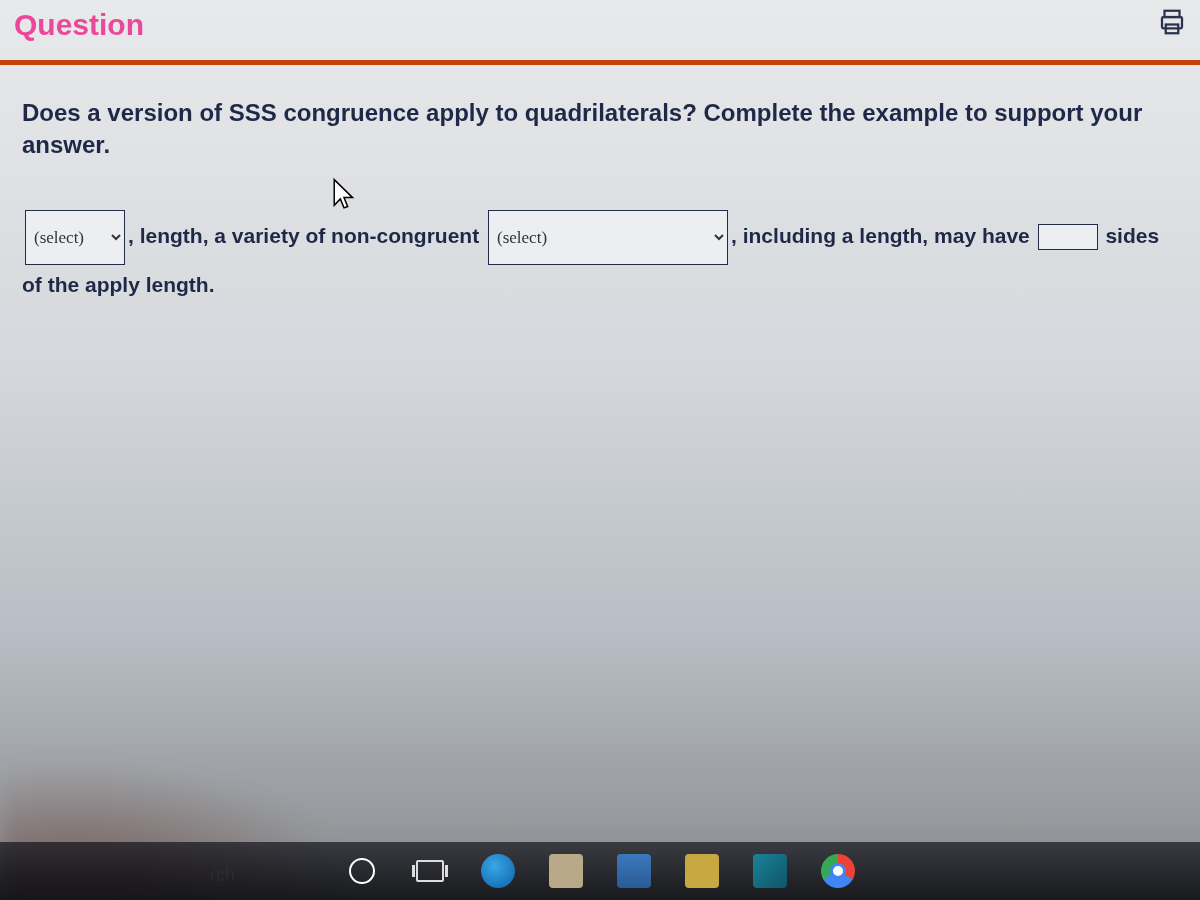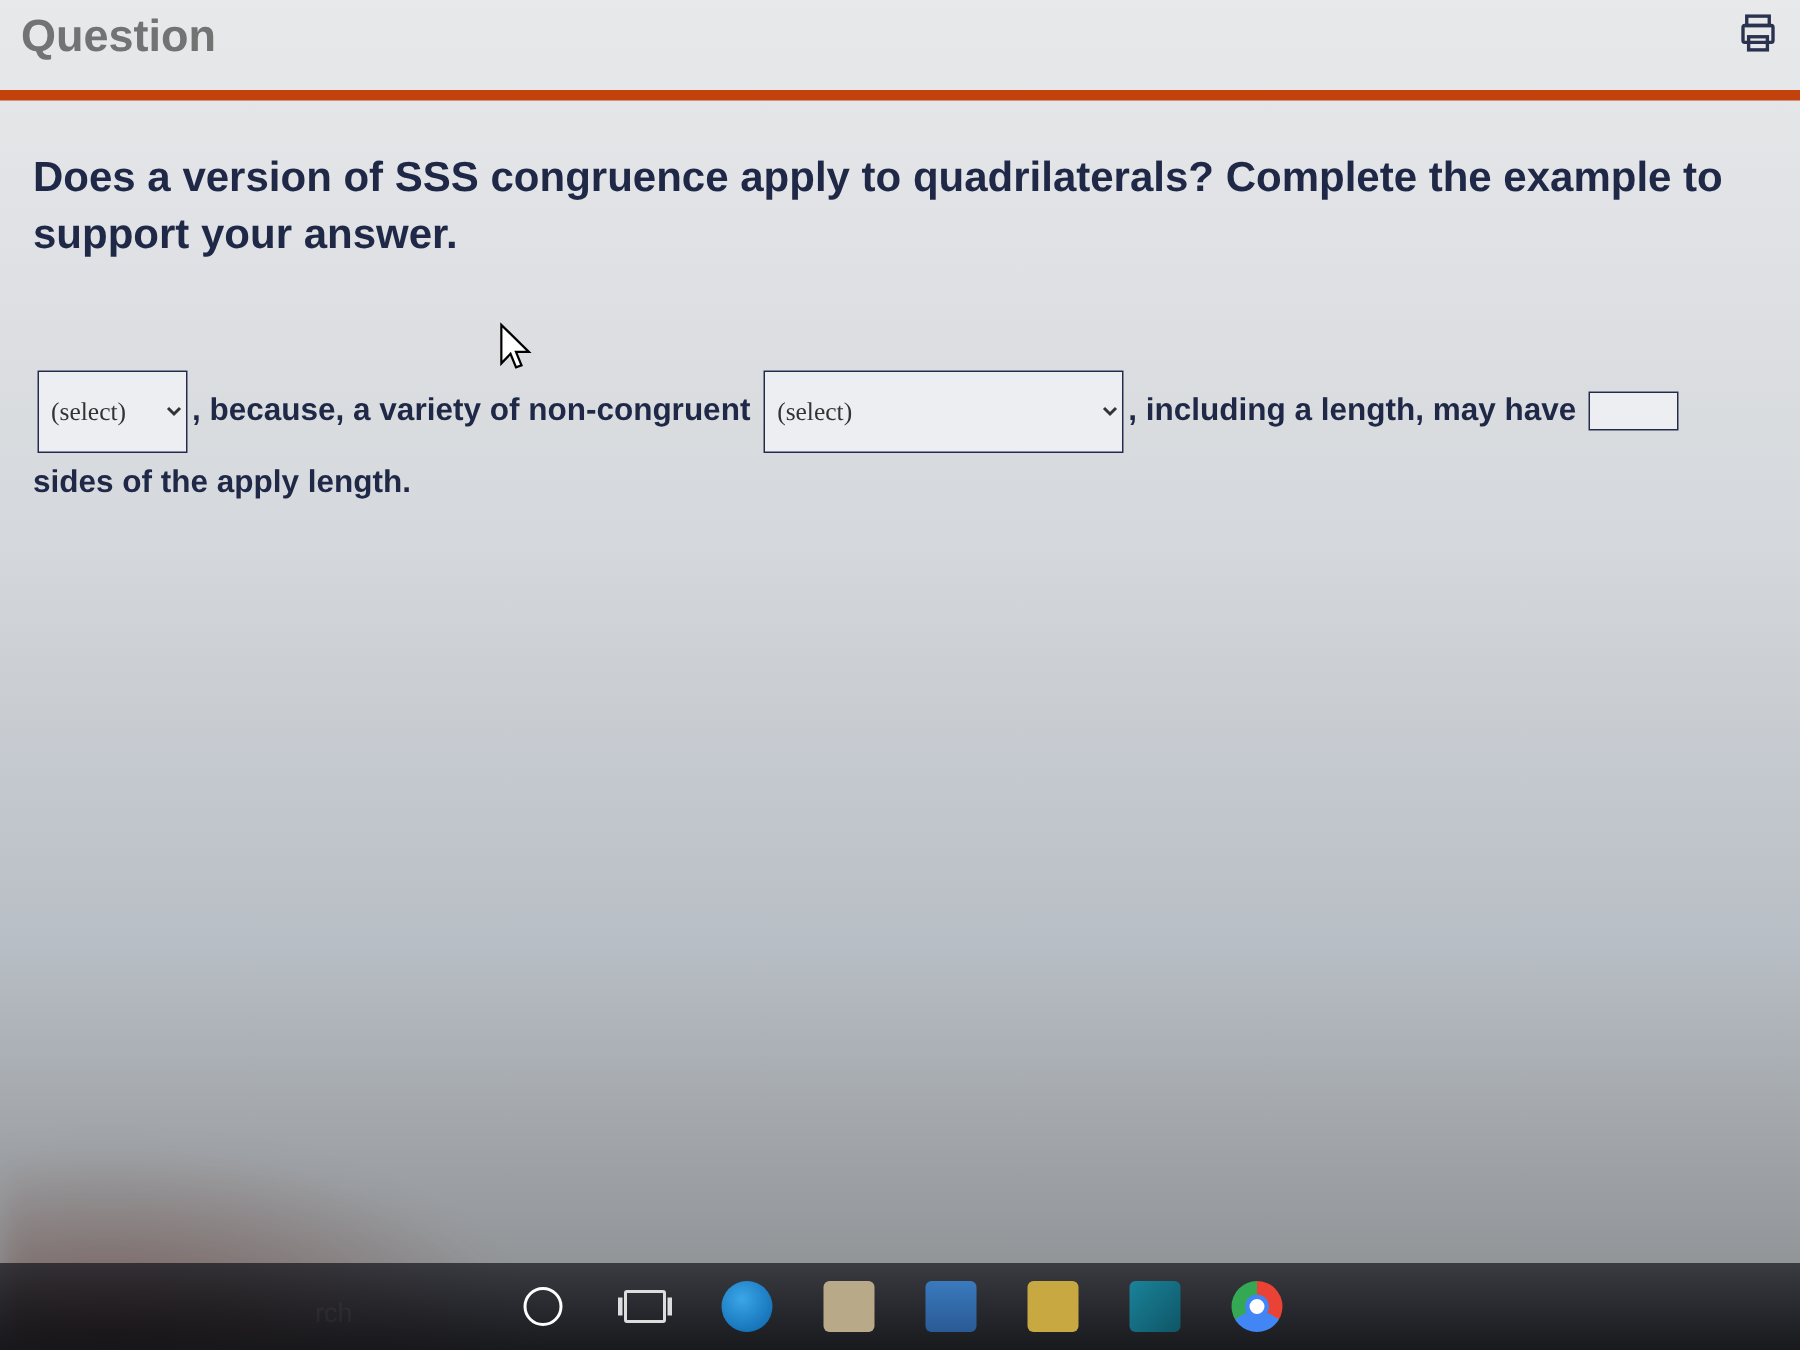--- a/index.html
+++ b/index.html
@@ -16,32 +16,32 @@
       position: relative;
     }
     .content-area {
       padding: 0;
       position: relative;
       height: 100%;
     }
     .question-header {
       font-size: 30px;
       font-weight: 600;
-      color: #737373;
+      color: #ec4899;
       padding: 8px 14px 18px 14px;
-      border-bottom: 7px solid #c2410c;
+      border-bottom: 5px solid #c2410c;
     }
     .question-body {
       padding: 32px 22px 0 22px;
     }
     .prompt-text {
-      font-size: 28px;
+      font-size: 24px;
       font-weight: 600;
       color: #1f2947;
-      margin-bottom: 72px;
+      margin-bottom: 48px;
       line-height: 1.35;
     }
     .answer-line {
       font-size: 21px;
       font-weight: 600;
       color: #1f2947;
       line-height: 1.9;
       position: relative;
     }
     .answer-line select {
@@ -213,21 +213,21 @@
     <div class="prompt-text">Does a version of SSS congruence apply to quadrilaterals? Complete the example to support your answer.</div>
 
     <div class="answer-line">
       <span class="cursor-icon">
         <svg width="28" height="36" viewBox="0 0 20 28" fill="#fff" stroke="#000" stroke-width="1.2">
           <path d="M2 2 L2 22 L7 17 L10 24 L13 23 L10 16 L17 16 Z"></path>
         </svg>
       </span>
       <select class="sel-small">
         <option>(select)</option>
-      </select><span>, because, a variety of non-congruent </span><select class="sel-wide">
+      </select><span>, length, a variety of non-congruent </span><select class="sel-wide">
         <option>(select)</option>
       </select><span>, including a length, may have </span><input type="text" value="" style=""><span> sides of the apply length.</span>
     </div>
   </div>
 
   <div class="taskbar-left-blur"></div>
   <div class="search-hint">rch</div>
 
   <div class="taskbar">
     <div class="tb-icon">

